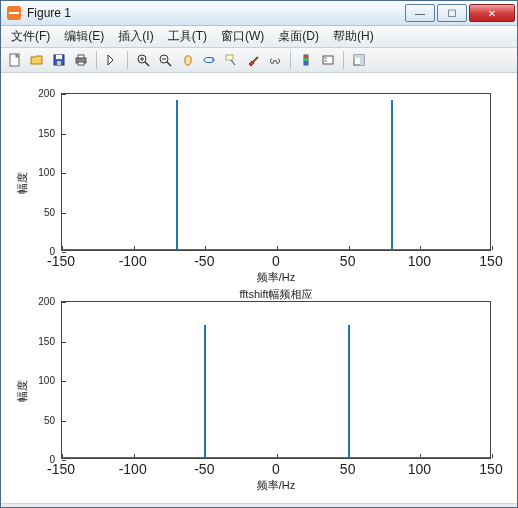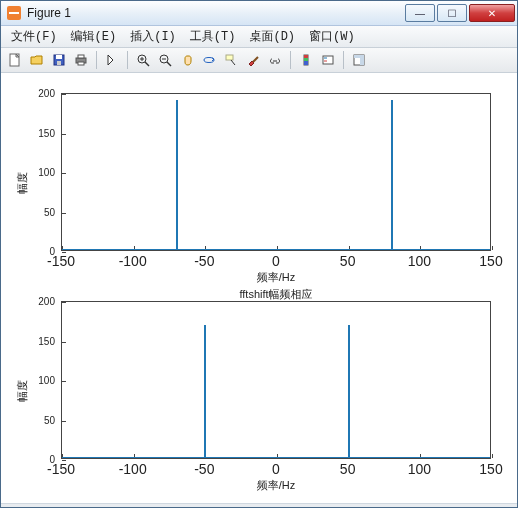--- a/index.html
+++ b/index.html
@@ -5,21 +5,21 @@
   * { box-sizing: border-box; margin: 0; padding: 0; }
   body { font-family: "Microsoft YaHei", SimSun, Arial, sans-serif; font-size: 12px; background: #f0f0f0; width: 518px; height: 508px; overflow: hidden; }
   .window { width: 518px; height: 508px; background: #fff; border: 1px solid #4a6a8a; display: flex; flex-direction: column; }
   .titlebar { height: 26px; background: linear-gradient(#fdfeff,#e8f0f8,#d6e5f5); display: flex; align-items: center; padding: 0 2px 0 6px; border-bottom: 1px solid #b0c4de; }
   .titlebar .icon { width: 14px; height: 14px; background: #f08030; border-radius: 2px; margin-right: 6px; position: relative; }
   .titlebar .icon::after{ content:""; position:absolute; left:2px; top:6px; width:10px; height:2px; background:#fff; }
   .titlebar .title { flex: 1; color: #1a1a1a; }
   .winbtns { display: flex; gap: 0; }
   .winbtn { width: 30px; height: 18px; border: 1px solid #5a7ca0; border-radius: 2px; display:flex; align-items:center; justify-content:center; background: linear-gradient(#f5f9fd,#d8e8f5); margin-left: 2px; font-size:10px; color:#334; }
   .winbtn.close{ width:46px; background: linear-gradient(#f0a0a0,#d04040,#c02020); color:#fff; border-color:#8a2020; }
-  .menubar { height: 22px; background: linear-gradient(#fafbfc,#e8ecf0); display:flex; align-items:center; padding: 0 4px; border-bottom:1px solid #c8d0d8; gap: 2px; font-family: Liberation Mono, monospace; }
+  .menubar { height: 22px; background: linear-gradient(#fafbfc,#e8ecf0); display:flex; align-items:center; padding: 0 4px; border-bottom:1px solid #c8d0d8; gap: 2px; }
   .menuitem { padding: 2px 6px; color:#222; cursor:default; }
   .toolbar { height: 26px; background: linear-gradient(#f8f9fa,#e6e9ec); display:flex; align-items:center; padding: 0 4px; border-bottom:1px solid #c8d0d8; gap:2px; }
   .tbtn { width:20px; height:20px; border:1px solid transparent; display:flex; align-items:center; justify-content:center; border-radius:2px; }
   .tsep{ width:1px; height:18px; background:#b8c0c8; margin:0 3px; }
   .tbtn svg{ width:14px; height:14px; }
   .plotarea { flex:1; background:#fff; padding: 6px 8px 8px 6px; }
   .subplot { position:relative; height: 208px; }
   .axes { position:absolute; left:54px; top:14px; right:18px; bottom:36px; border:1px solid #444; background:#fff; }
   .ptitle { position:absolute; top:0; left:54px; right:18px; text-align:center; font-size:11px; color:#222; }
   .ylabel { position:absolute; left:4px; top:50%; transform: translateY(-50%) rotate(-90deg); transform-origin:center; font-size:11px; color:#222; white-space:nowrap; }
@@ -44,22 +44,23 @@
       <div class="winbtn">☐</div>
       <div class="winbtn close">✕</div>
     </div>
   </div>
 
   <div class="menubar">
     <div class="menuitem">文件(F)</div>
     <div class="menuitem">编辑(E)</div>
     <div class="menuitem">插入(I)</div>
     <div class="menuitem">工具(T)</div>
+    <div class="menuitem">窗口(W)</div>
     <div class="menuitem">桌面(D)</div>
-    <div class="menuitem">窗口(W)</div>
+    <div class="menuitem">帮助(H)</div>
   </div>
 
   <div class="toolbar">
     <div class="tbtn">
         <svg viewBox="0 0 14 14">
           <rect x="2" y="1" width="9" height="12" fill="#fff" stroke="#666"></rect>
           <path d="M8 1 L11 4 L8 4 Z" fill="#ddd" stroke="#666"></path>
         </svg>
       </div>
     <div class="tbtn">

